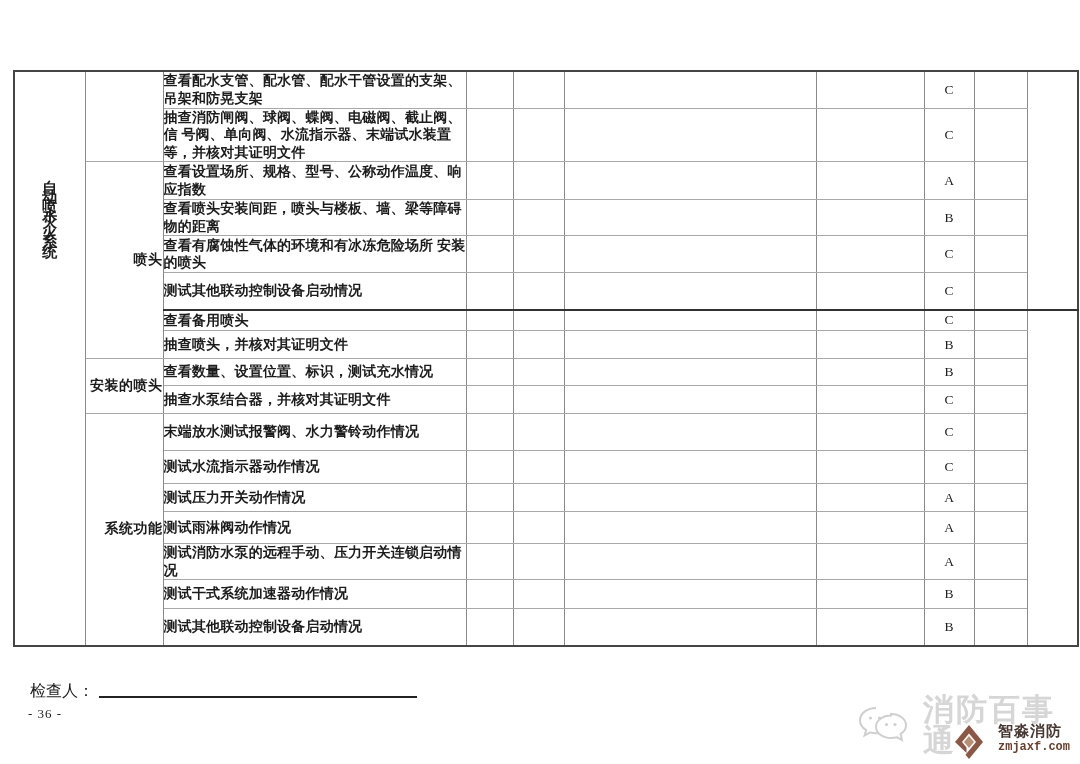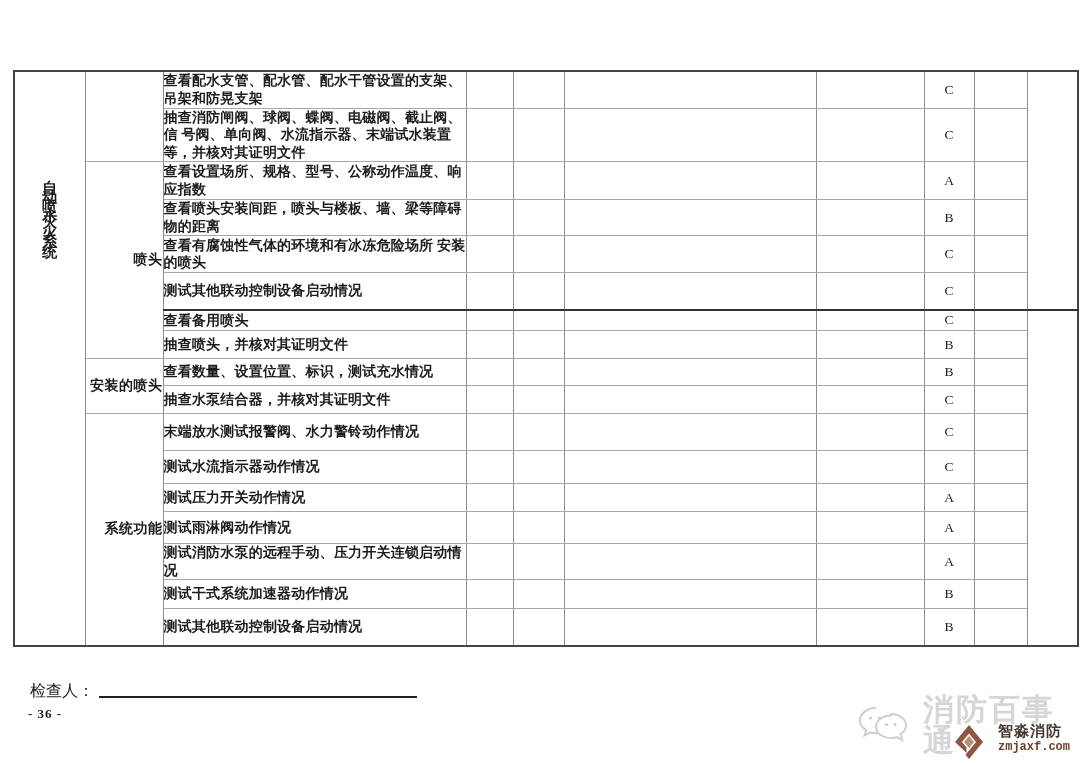--- a/index.html
+++ b/index.html
@@ -24,21 +24,21 @@
   .tt{border-top:2px solid #323232 !important;}
 
   
   .sigrow{position:absolute;top:681px;font-size:16px;font-weight:400;white-space:nowrap;}
   .sig-inspector{left:30px;}
   .sig-date{left:540px;}
   .sigline{display:inline-block;height:12px;border-bottom:2px solid #222;
            margin-left:5px;transform:translateY(2px);}
   .line-inspector{width:318px;}
   .line-date{width:226px;}
-  .pagenum{position:absolute;left:28px;top:706px;font-size:13px;font-weight:700;letter-spacing:1px;}
+  .pagenum{position:absolute;left:28px;top:706px;font-size:13px;font-weight:400;letter-spacing:1px;}
 
   
   .wm{position:absolute;left:856px;top:694px;display:flex;align-items:center;gap:13px;}
   .wm-text{font-size:31px;font-weight:600;letter-spacing:2px;color:#d6d6d6;line-height:1;}
   .logo{position:absolute;left:954px;top:724px;display:flex;align-items:flex-start;gap:14px;}
   .logo-txt{display:flex;flex-direction:column;line-height:1;}
   .logo-name{font-size:15px;font-weight:700;color:#463730;letter-spacing:1px;}
   .logo-site{font-size:12px;font-weight:700;color:#6b3f2a;margin-top:2px;
              font-family:"Liberation Mono","DejaVu Sans Mono",monospace;}
 </style>

